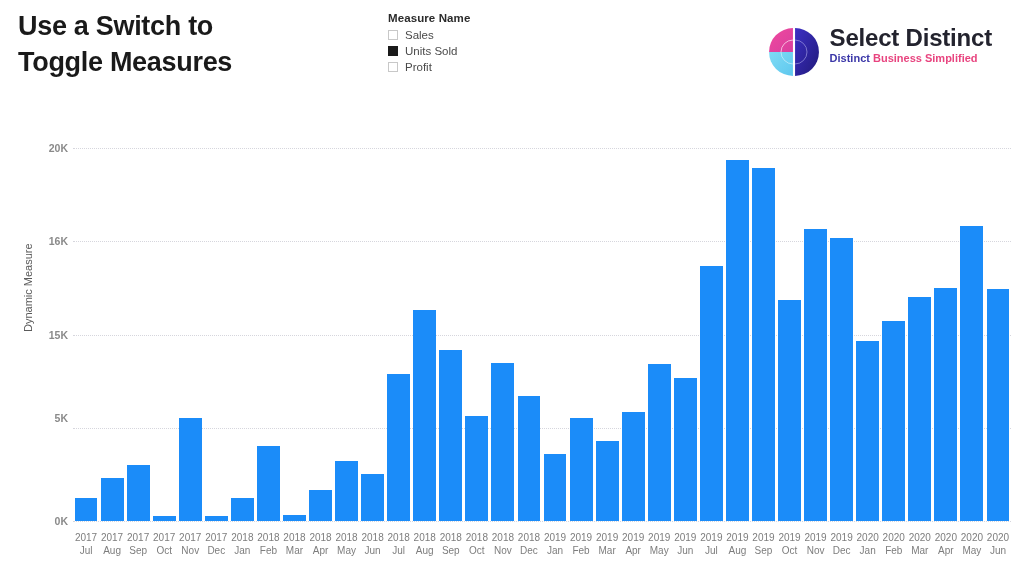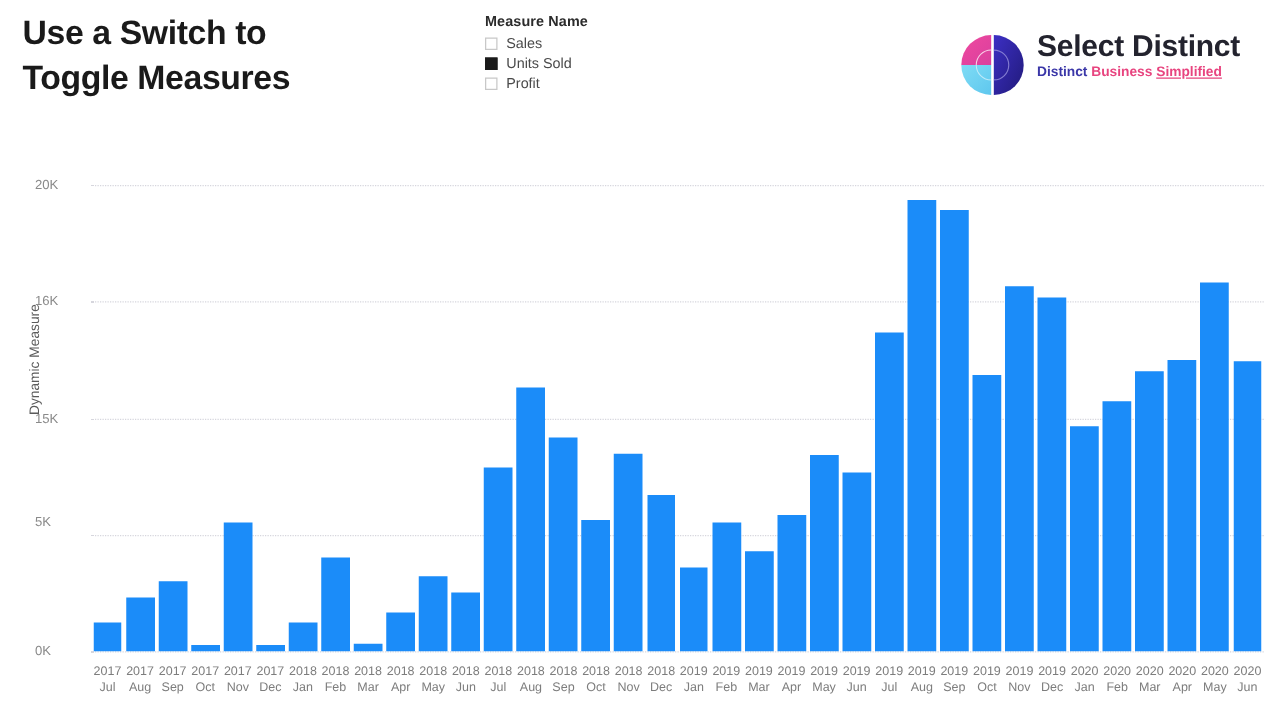--- a/index.html
+++ b/index.html
@@ -88,21 +88,21 @@
   }
   #logo-name .thin { font-weight: bold; }
   #logo-tag {
     margin-top: 3px;
     font-size: 11px;
     font-weight: bold;
     white-space: nowrap;
   }
   .tag-b { color: #3b37a8; }
   .tag-a { color: #e8447f; }
-  .tag-s { color: #e8447f; text-decoration: underline; }
+  .tag-s { color: #e8447f; }
 
   
   #chart {
     position: absolute;
     left: 0; top: 100px;
     width: 1024px; height: 482px;
   }
   #y-axis-title {
     position: absolute;
     left: 22px; top: 232px;
@@ -110,24 +110,25 @@
     transform: rotate(-90deg);
     transform-origin: 0 0;
     font-size: 11px;
     color: #5a5a5a;
     text-align: left;
   }
   .y-tick-label {
     position: absolute;
     right: 0;
     width: 40px;
-    text-align: left;
+    text-align: right;
     font-size: 10.5px;
     color: #8a8a8a;
     transform: translateY(-50%);
+    font-weight: bold;
   }
   #y-ticks {
     position: absolute;
     left: 24px; top: 0;
     width: 44px; height: 482px;
   }
   #plot {
     position: absolute;
     left: 73px; top: 0;
     width: 938px; height: 482px;

